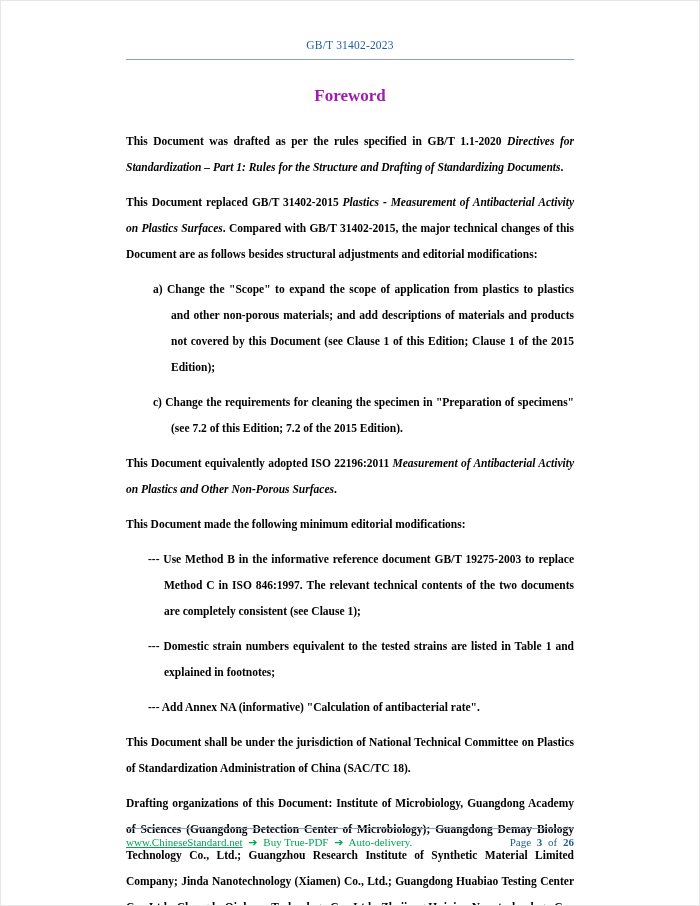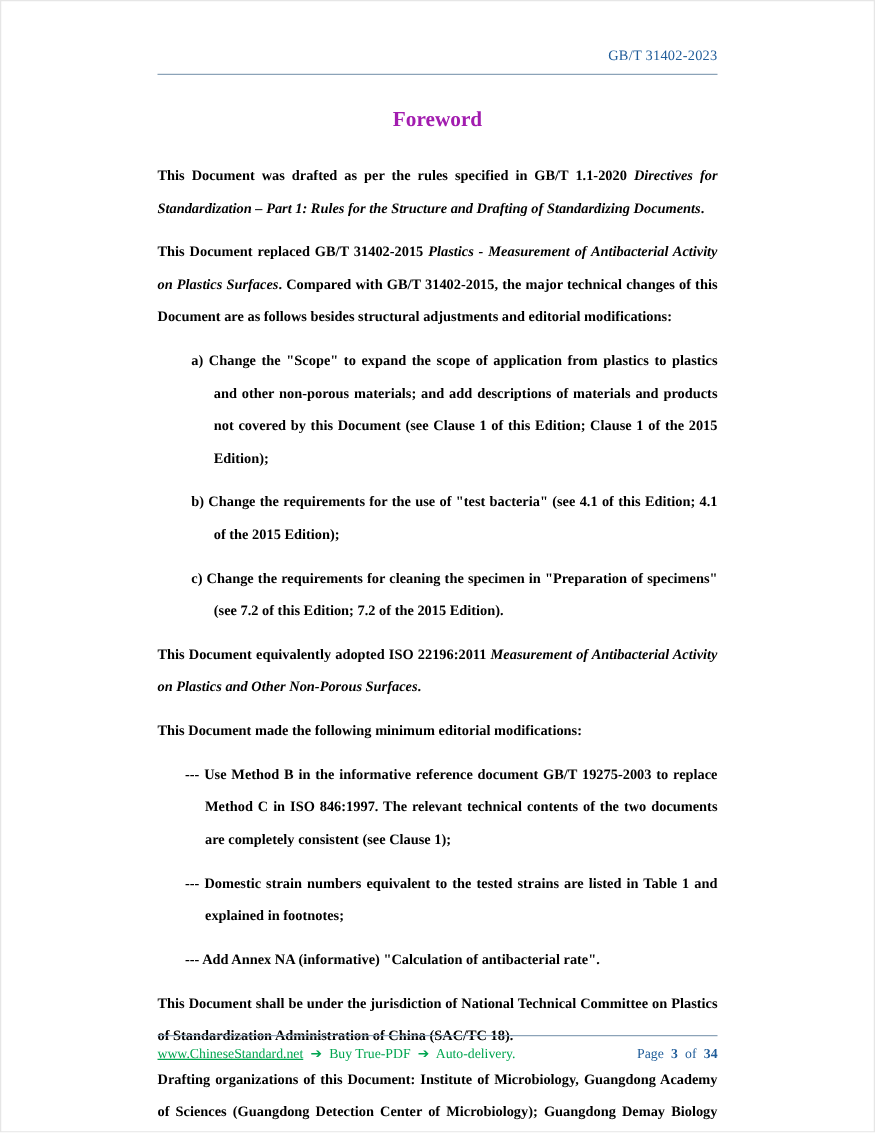--- a/index.html
+++ b/index.html
@@ -17,21 +17,21 @@
     position: relative;
     width: 700px;
     height: 906px;
     background: #ffffff;
     overflow: hidden;
     padding: 0 125px;
     border: 1px solid #e6e6e6;
   }
   .header {
     padding-top: 38px;
-    text-align: right;
+    text-align: center;
   }
   .doc-number {
     color: var(--accent-blue);
     font-size: 11.5px;
     letter-spacing: 0.2px;
     padding-bottom: 8px;
   }
   .rule {
     border: none;
     border-top: 1px solid var(--rule-color);
@@ -105,21 +105,20 @@
     <div class="doc-number">GB/T 31402-2023</div>
     <div class="rule"></div>
   </div>
 
   <h1 class="title">Foreword</h1>
 
   <div class="doc-body">
       <p class="block paragraph"><span>This Document was drafted as per the rules specified in GB/T 1.1-2020 </span><span class="italic">Directives for Standardization – Part 1: Rules for the Structure and Drafting of Standardizing Documents</span><span>.</span></p>
       <p class="block paragraph"><span>This Document replaced GB/T 31402-2015 </span><span class="italic">Plastics - Measurement of Antibacterial Activity on Plastics Surfaces</span><span>. Compared with GB/T 31402-2015, the major technical changes of this Document are as follows besides structural adjustments and editorial modifications:</span></p>
       <p class="block list-item"><span>a) Change the "Scope" to expand the scope of application from plastics to plastics and other non-porous materials; and add descriptions of materials and products not covered by this Document (see Clause 1 of this Edition; Clause 1 of the 2015 Edition);</span></p>
-      <p class="block list-item"><span>b) Change the requirements for the use of "test bacteria" (see 4.1 of this Edition; 4.1 of the 2015 Edition);</span></p>
       <p class="block list-item"><span>c) Change the requirements for cleaning the specimen in "Preparation of specimens" (see 7.2 of this Edition; 7.2 of the 2015 Edition).</span></p>
       <p class="block paragraph"><span>This Document equivalently adopted ISO 22196:2011 </span><span class="italic">Measurement of Antibacterial Activity on Plastics and Other Non-Porous Surfaces</span><span>.</span></p>
       <p class="block paragraph"><span>This Document made the following minimum editorial modifications:</span></p>
       <p class="block dash-item"><span>--- Use Method B in the informative reference document GB/T 19275-2003 to replace Method C in ISO 846:1997. The relevant technical contents of the two documents are completely consistent (see Clause 1);</span></p>
       <p class="block dash-item"><span>--- Domestic strain numbers equivalent to the tested strains are listed in Table 1 and explained in footnotes;</span></p>
       <p class="block dash-item"><span>--- Add Annex NA (informative) "Calculation of antibacterial rate".</span></p>
       <p class="block paragraph"><span>This Document shall be under the jurisdiction of National Technical Committee on Plastics of Standardization Administration of China (SAC/TC 18).</span></p>
       <p class="block paragraph"><span>Drafting organizations of this Document: Institute of Microbiology, Guangdong Academy of Sciences (Guangdong Detection Center of Microbiology); Guangdong Demay Biology Technology Co., Ltd.; Guangzhou Research Institute of Synthetic Material Limited Company; Jinda Nanotechnology (Xiamen) Co., Ltd.; Guangdong Huabiao Testing Center Co., Ltd.; Chengdu Qinhuan Technology Co., Ltd.; Zhejiang Huiqian Nanotechnology Co., Ltd.; Cobes</span></p>
     </div>
 
@@ -130,18 +129,18 @@
         <span class="site">www.ChineseStandard.net</span>
         <span class="arrow">➔</span>
         <span>Buy True-PDF</span>
         <span class="arrow">➔</span>
         <span>Auto-delivery.</span>
       </div>
       <div class="footer-right">
         <span>Page</span>
         <span class="num">3</span>
         <span>of</span>
-        <span class="num">34</span>
+        <span class="num">26</span>
       </div>
     </div>
   </div>
 
 </div>
 
 </body></html>

